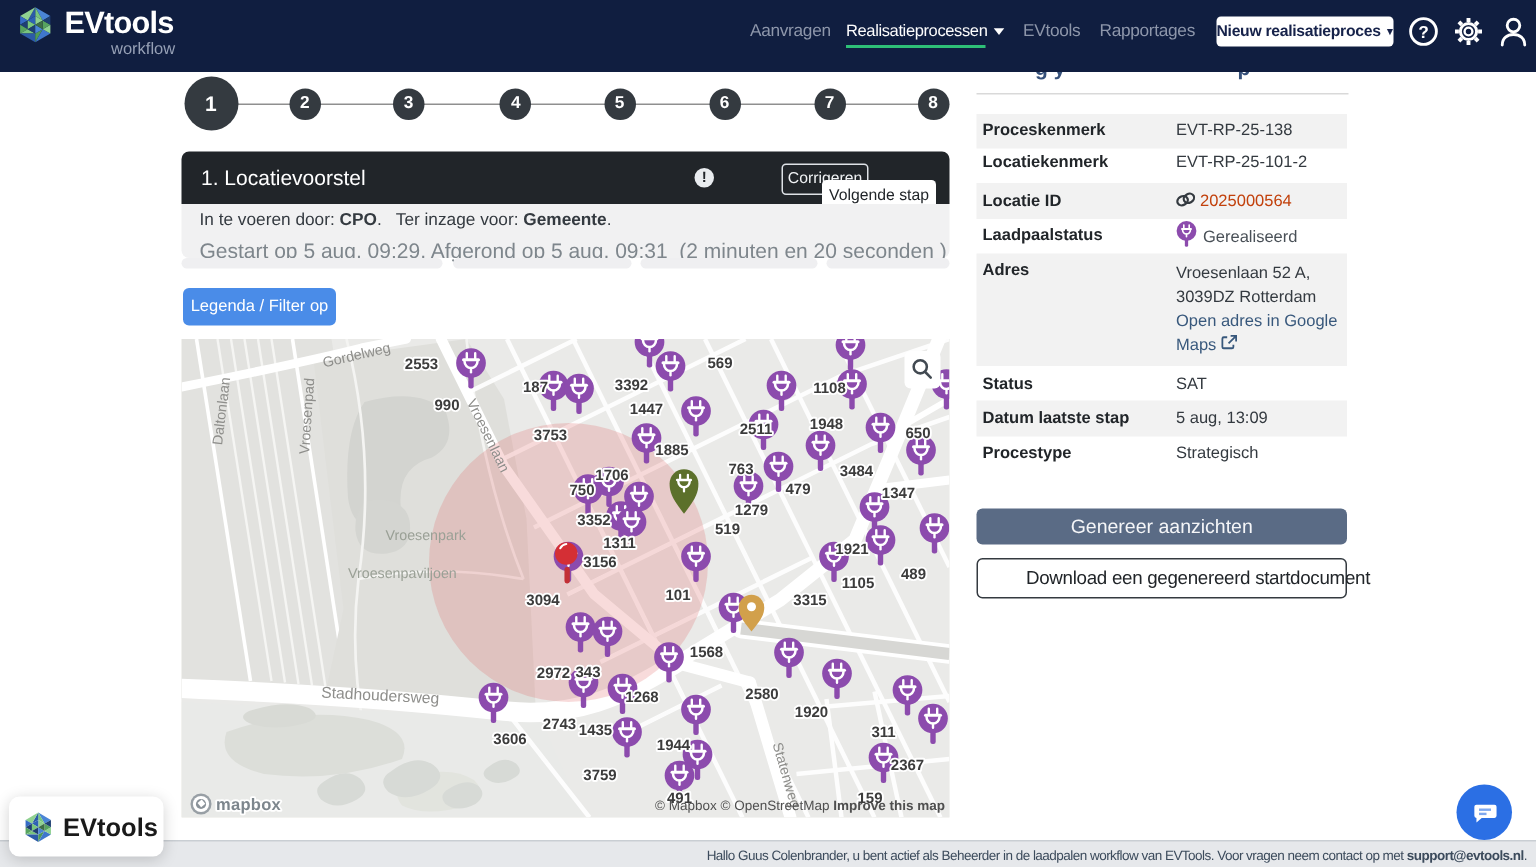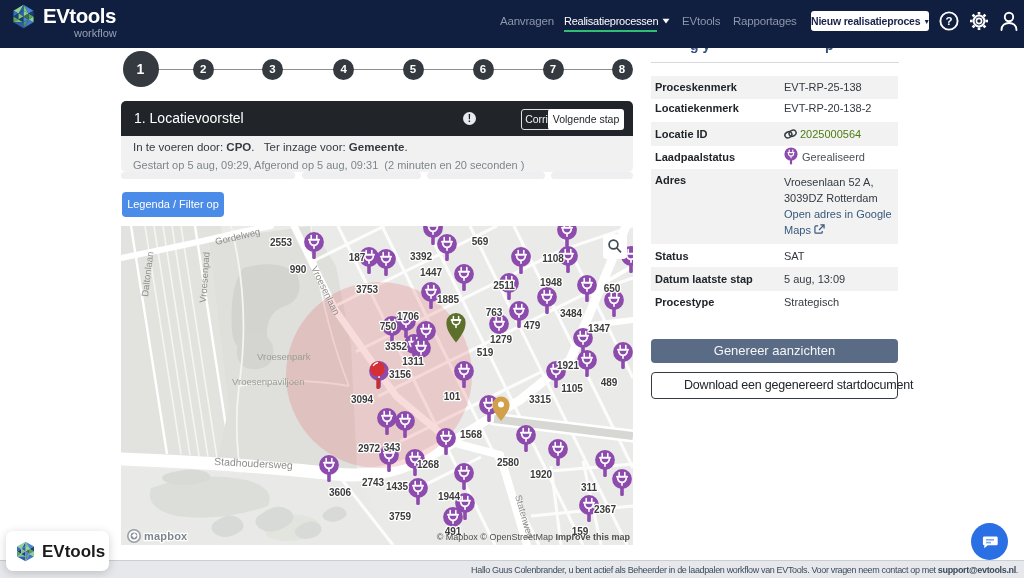--- a/index.html
+++ b/index.html
@@ -88,26 +88,26 @@
   <div class="abs stepc" style="left:542.5px;">7</div>
   <div class="abs stepc" style="left:611.5px;">8</div>
   <style>
     .stepc { top:58.5px; width:21px; height:21px; border-radius:50%; background:#343a40; color:#fff; font-size:11.5px; font-weight:bold; text-align:center; line-height:21px; }
   </style>
 
   <div class="abs" style="left:121px; top:101px; width:512px; height:35px; background:#212529; border-radius:5px 5px 0 0;">
     <div class="abs" style="left:13px; top:9px; font-size:14px; color:#fff;">1. Locatievoorstel</div>
     <div class="abs" style="left:342px; top:5.5px; width:13px; height:13px; border-radius:50%; background:#e9ecef; color:#212529; font-size:10px; font-weight:bold; text-align:center; line-height:13px; top:11px;">!</div>
     <div class="abs" style="left:363px; top:8px; width:58px; height:21px; border:1px solid #dee2e6; border-radius:3px; color:#f1f3f5; font-size:10.5px; text-align:center; line-height:19px;margin-left:37px;">Corrigeren</div>
-    <div class="abs" style="left:427px; top:8px; width:76px; height:21px; background:#fff; border-radius:3px; color:#212529; font-size:10.5px; text-align:center; line-height:21px;">Volgende stap</div>
+    <div class="abs" style="left:427px; top:19px; width:76px; height:21px; background:#fff; border-radius:3px; color:#212529; font-size:10.5px; text-align:center; line-height:21px;">Volgende stap</div>
   </div>
 
   <div class="abs" style="left:121px; top:136px; width:512px; height:36px; background:#f1f1f2; border-radius:0 0 5px 5px;">
     <div class="abs" style="left:12px; top:5px; font-size:11.5px; color:#343a40;">In te voeren door: <b>CPO</b>. &nbsp; Ter inzage voor: <b>Gemeente</b>.</div>
-    <div class="abs" style="left:12px; top:22.5px; font-size:11px; color:#7e868c;">Gestart op 5 aug, 09:29, Afgerond op 5 aug, 09:31&nbsp; (2 minuten en 20 seconden )</div>
+    <div class="abs" style="left:12px; top:22.5px; font-size:14px; color:#7e868c;">Gestart op 5 aug, 09:29, Afgerond op 5 aug, 09:31&nbsp; (2 minuten en 20 seconden )</div>
   </div>
 
   <div class="abs" style="left:121px; top:172px; width:174px; height:7px; background:#efeff1; border-radius:4px;"></div>
   <div class="abs" style="left:302px; top:172px; width:119px; height:7px; background:#efeff1; border-radius:4px;"></div>
   <div class="abs" style="left:427px; top:172px; width:118px; height:7px; background:#efeff1; border-radius:4px;"></div>
   <div class="abs" style="left:551px; top:172px; width:82px; height:7px; background:#efeff1; border-radius:4px;"></div>
 
   <div class="abs" style="left:122px; top:192px; width:102px; height:25px; background:#4a8ce8; border-radius:4px; color:#fff; font-size:11px; text-align:center; line-height:25px;">Legenda / Filter op</div>
 
   <div class="abs" style="left:121px; top:226px; width:512px; height:319px; overflow:hidden; background:#eaeae8;">
@@ -343,25 +343,25 @@
 
   <div class="abs" style="left:651px; top:62px; width:248px; height:1px; background:#d9d9d9;"></div>
 
   <div class="abs" style="left:651px; top:63px; width:247px; height:263px; font-size:11px; color:#343a40;margin-top:12px;">
     <div class="abs trow tg" style="top:0.5px; height:23.4px;">
       <span class="tl">Proceskenmerk</span>
         <span class="tv">EVT-RP-25-138</span>
     </div>
     <div class="abs trow" style="top:21px; height:23.4px;">
       <span class="tl">Locatiekenmerk</span>
-        <span class="tv">EVT-RP-20-138-2</span>
+        <span class="tv">EVT-RP-25-101-2</span>
     </div>
     <div class="abs trow tg" style="top:47.3px; height:23.4px;">
       <span class="tl">Locatie ID</span>
-      <span class="tv" style="color:#4d7c0f;">
+      <span class="tv" style="color:#c2410c;">
         <svg width="13" height="10" viewBox="0 0 13 10" style="vertical-align:-1px; margin-right:3px;">
           <ellipse cx="4.4" cy="5.8" rx="3.6" ry="2.9" fill="none" stroke="#343a40" stroke-width="1.5" transform="rotate(-28 4.4 5.8)"></ellipse>
           <ellipse cx="8.6" cy="4.2" rx="3.6" ry="2.9" fill="none" stroke="#343a40" stroke-width="1.5" transform="rotate(-28 8.6 4.2)"></ellipse>
         </svg>2025000564</span>
     </div>
     <div class="abs trow" style="top:70.7px; height:23.4px;">
       <span class="tl">Laadpaalstatus</span>
       <span class="tv" style="color:#495057;">
         <svg width="14" height="20" viewBox="-7 -7 14 20" style="vertical-align:-6px; margin-right:4px;">
           <rect x="-1.1" y="5" width="2.2" height="5.5" rx="1" fill="#8c4bad"></rect>

